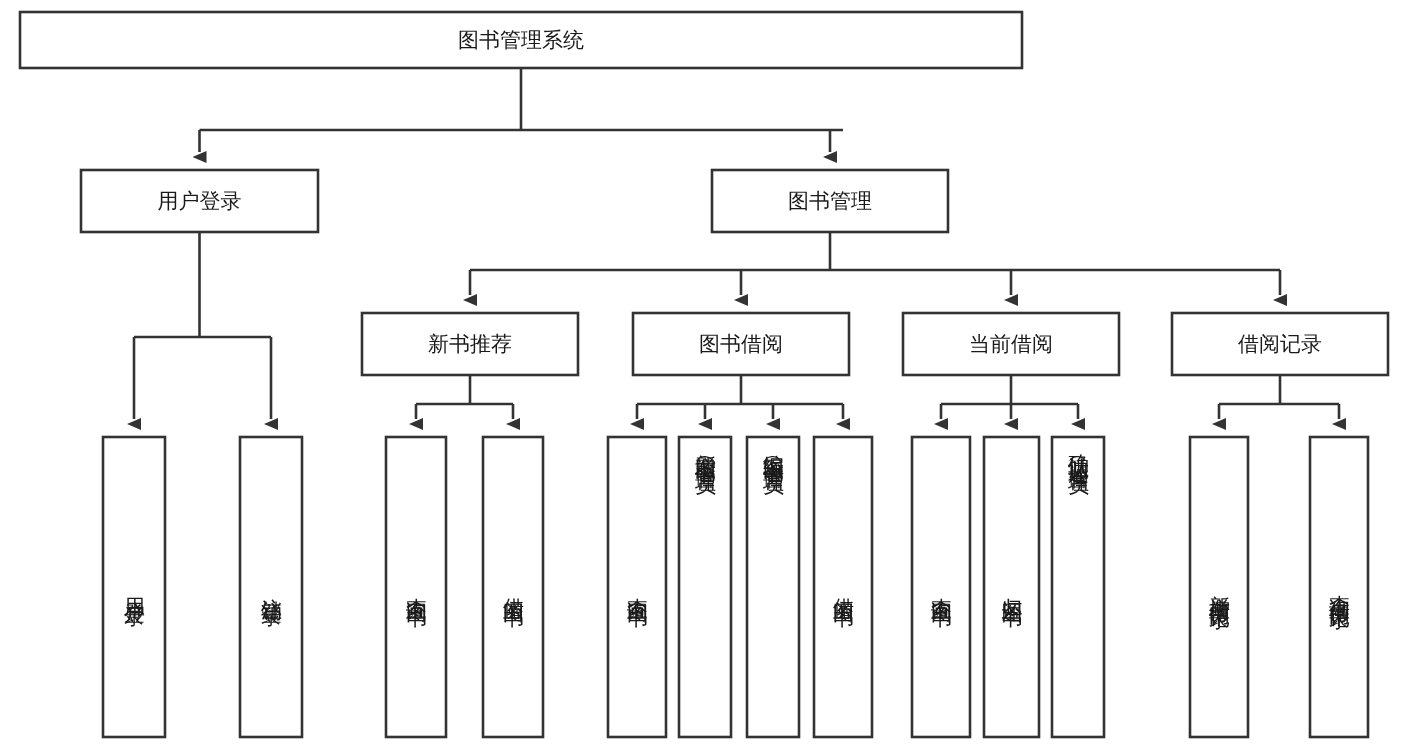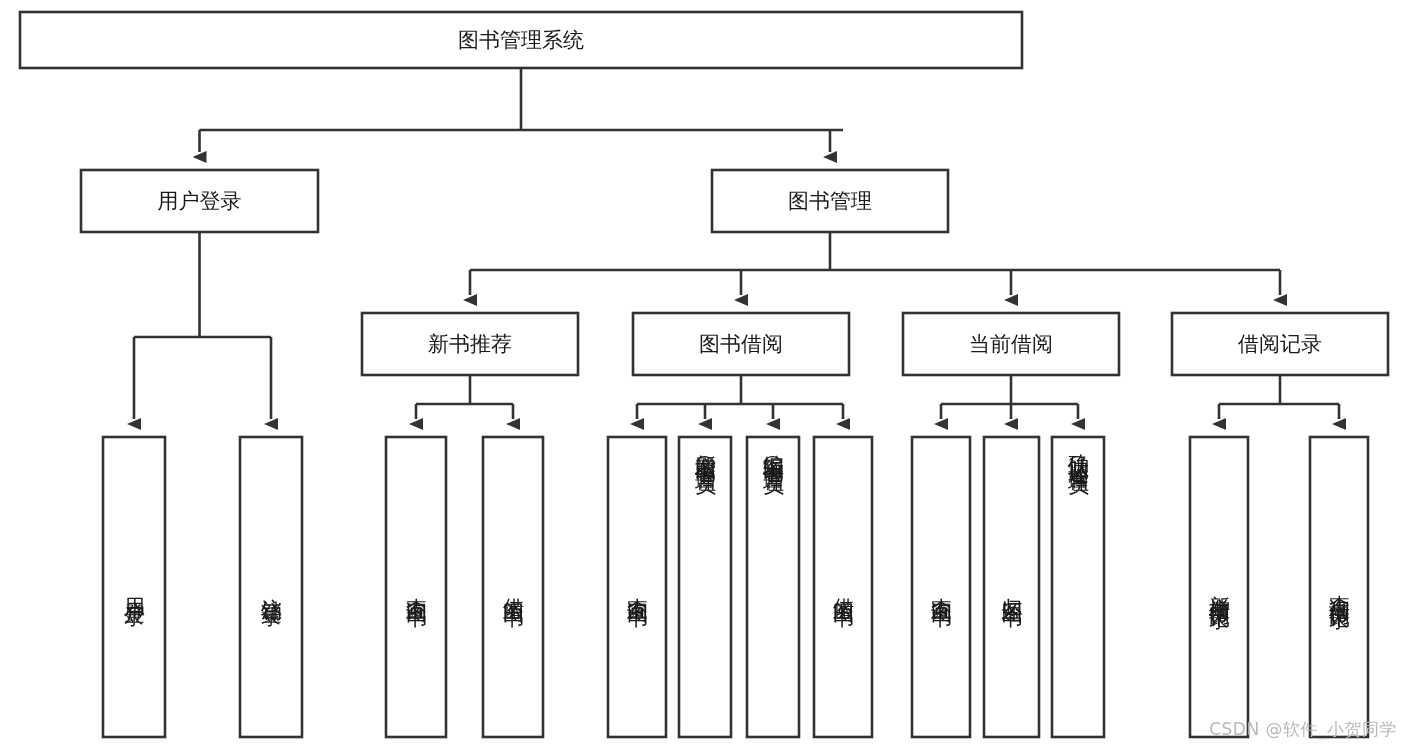--- a/index.html
+++ b/index.html
@@ -224,14 +224,13 @@
   <div class="leaf-label-wrap" style="left:1052px; top:437px; width:52px; height:300px; align-items:flex-start;">
     <span class="leaf-label">确认归还（管理员）</span>
   </div>
   <div class="leaf-label-wrap" style="left:1190px; top:437px; width:58px; height:300px;">
     <span class="leaf-label">新增借阅记录</span>
   </div>
   <div class="leaf-label-wrap" style="left:1310px; top:437px; width:58px; height:300px;">
     <span class="leaf-label">查询借阅记录</span>
   </div>
 
-  <div class="watermark">CSDN @软件_小贺同学</div>
 </div>
 
 </body></html>

